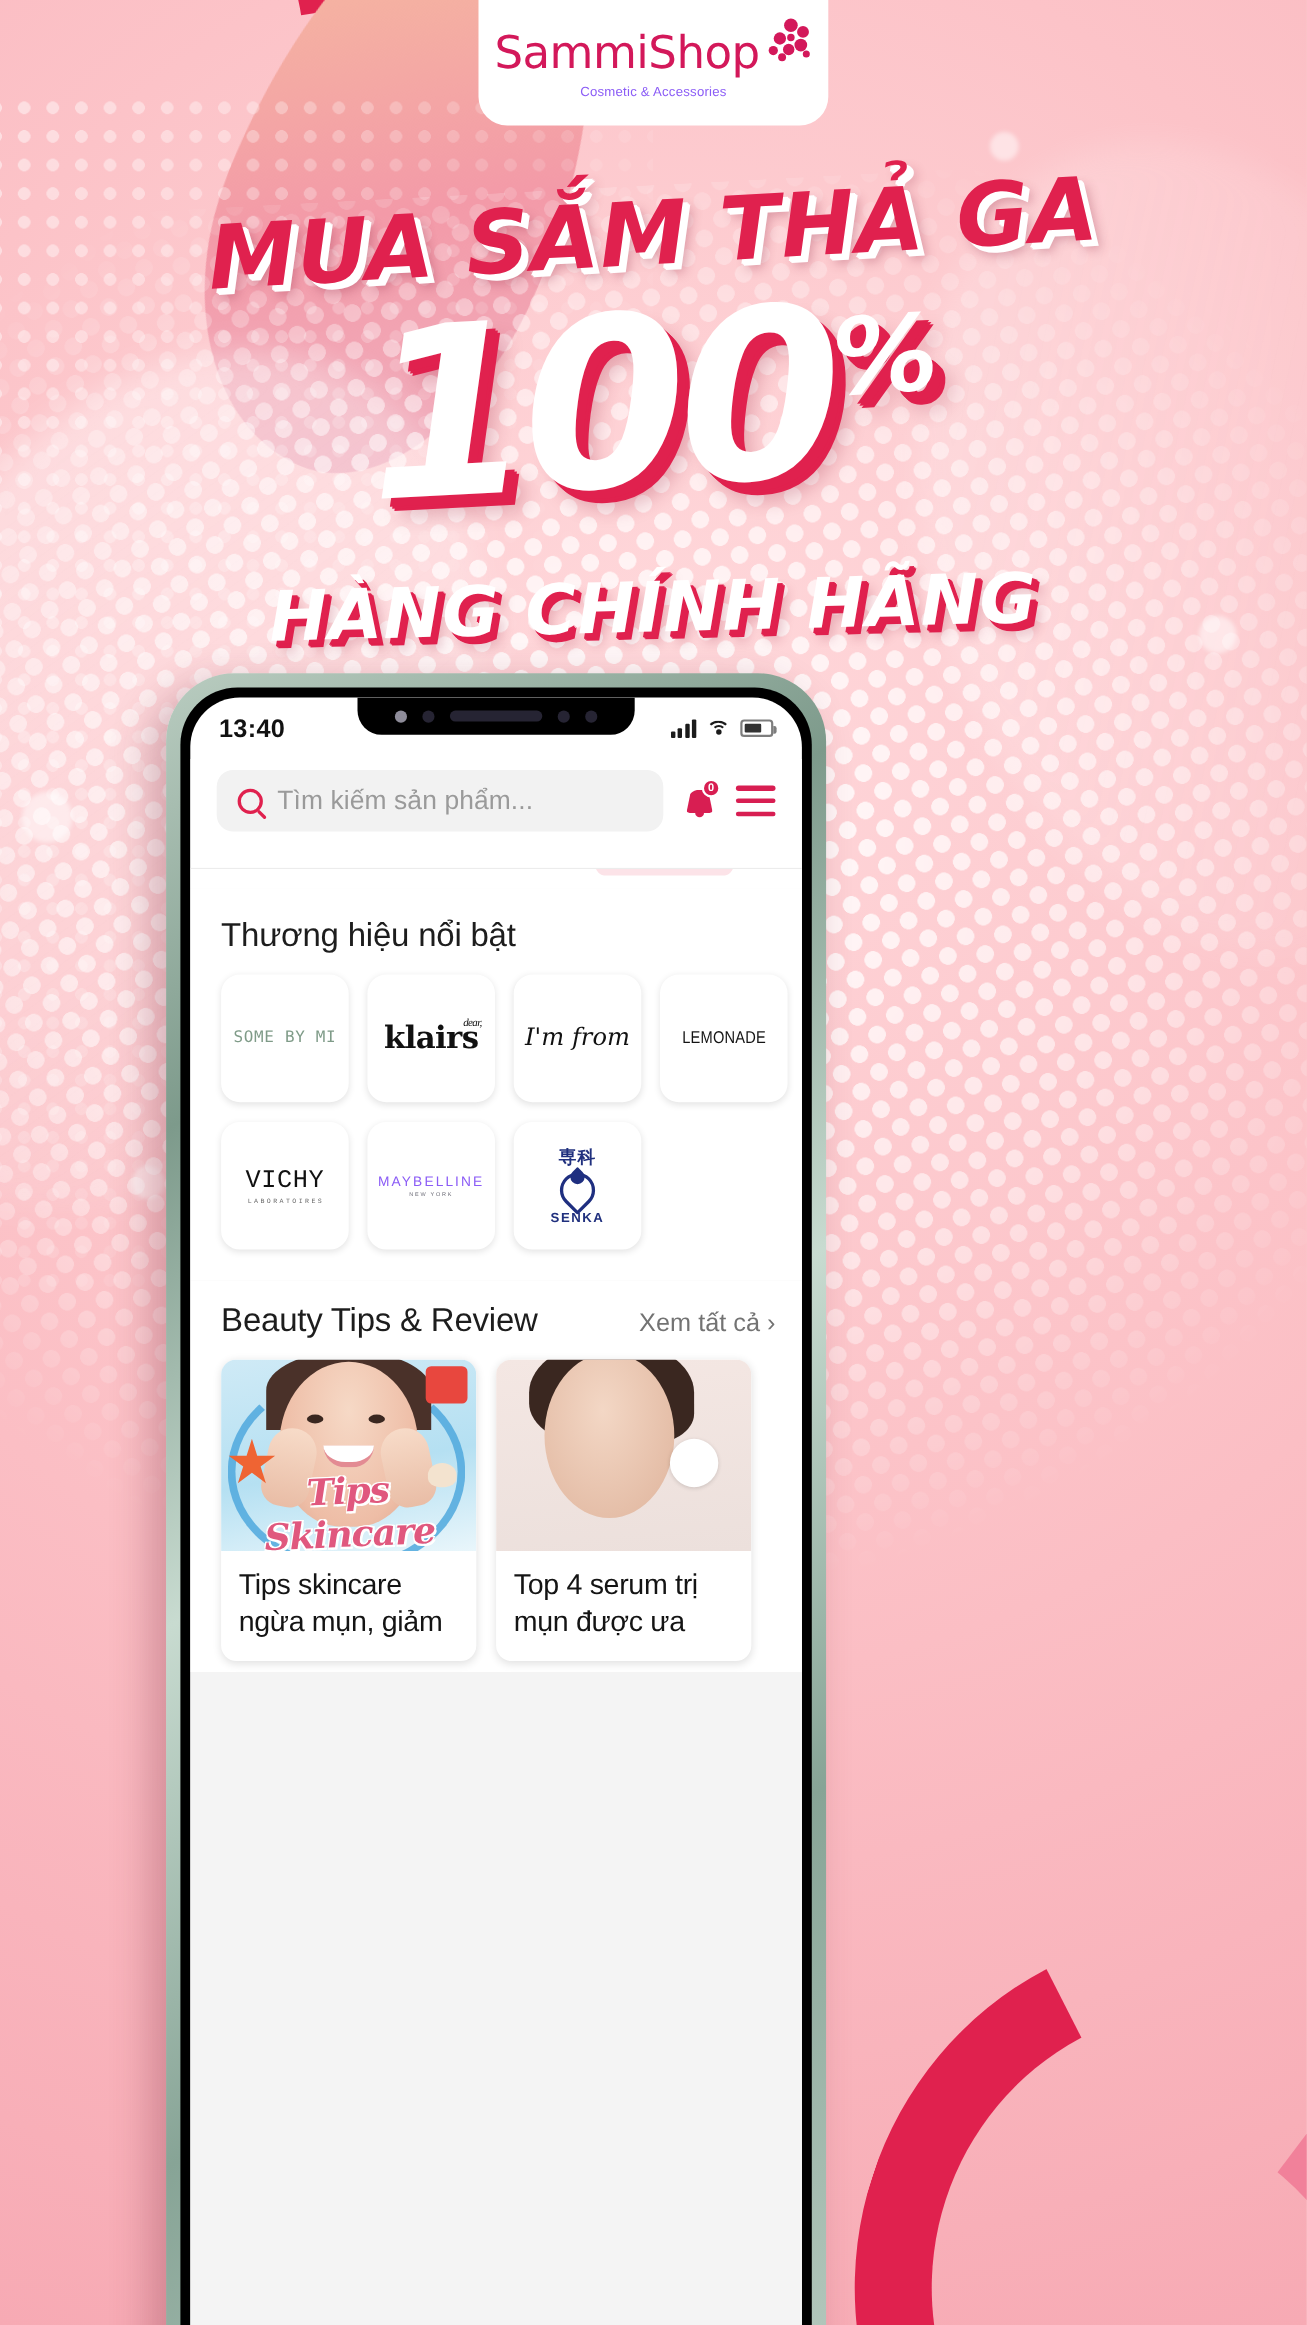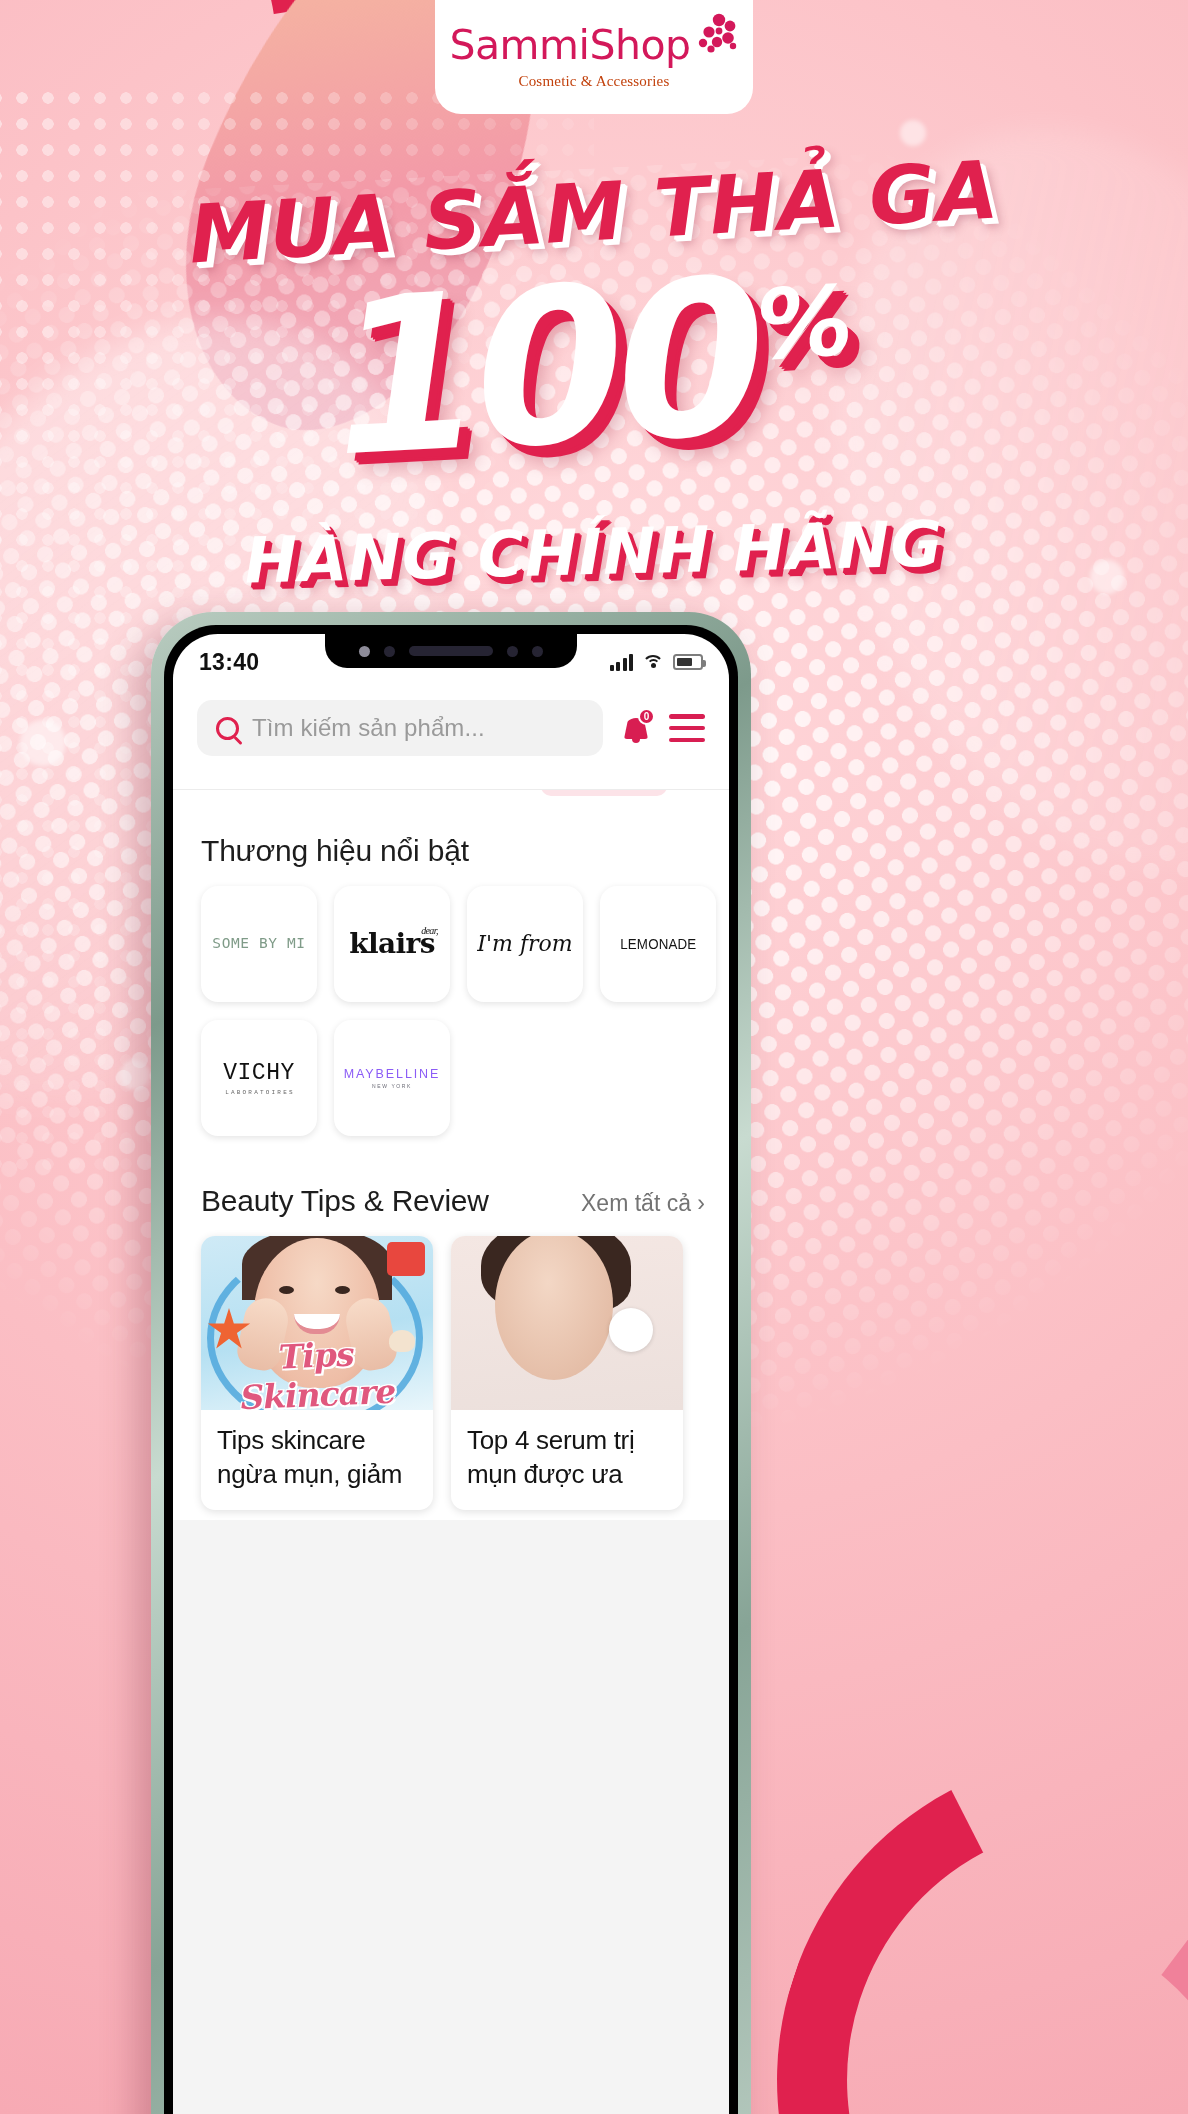--- a/index.html
+++ b/index.html
@@ -101,22 +101,22 @@
     padding-bottom:24px;
   }
   #logo-wrap { position:relative; display:flex; align-items:flex-start; }
   #logo-word {
     font-family:"DejaVu Sans", sans-serif;
     font-size:41px; color:#d3185a; letter-spacing:-.5px; line-height:1;
     font-weight:400;
   }
   #logo-flower { position:relative; width:46px; height:46px; margin-left:2px; margin-top:-12px; }
   #logo-sub {
-    font-size:15px; color:#c2410c; letter-spacing:.2px; margin-top:7px;
-    font-family:Liberation Serif, serif;
+    font-size:12px; color:#8b5cf6; letter-spacing:.2px; margin-top:7px;
+    font-family:Liberation Sans, sans-serif;
   }
 
   
   .hl {
     position:absolute; left:0; width:100%; text-align:center;
     font-family:"DejaVu Sans", sans-serif; font-weight:bold;
     font-style:italic; color:#fff; z-index:5; white-space:nowrap;
   }
   #hl-top {
     top:166px; font-size:80px; letter-spacing:1px;
@@ -464,20 +464,27 @@
                 <div class="m">VICHY</div>
                 <div class="s">LABORATOIRES</div>
               </span>
             </div>
             <div class="brand-card">
               <span class="b-maybelline">
                 <div class="m">MAYBELLINE</div>
                 <div class="s">NEW YORK</div>
               </span>
             </div>
+            <div class="brand-card">
+              <span class="b-senka">
+                <div class="kj">専科</div>
+                <div class="drop"></div>
+                <div class="nm">SENKA</div>
+              </span>
+            </div>
 
           </div>
         </div>
 
         <div class="section" style="padding-top:20px;">
           <div class="section-head">
             <span class="section-title">Beauty Tips &amp; Review</span>
             <span class="section-link">Xem tất cả ›</span>
           </div>
 

